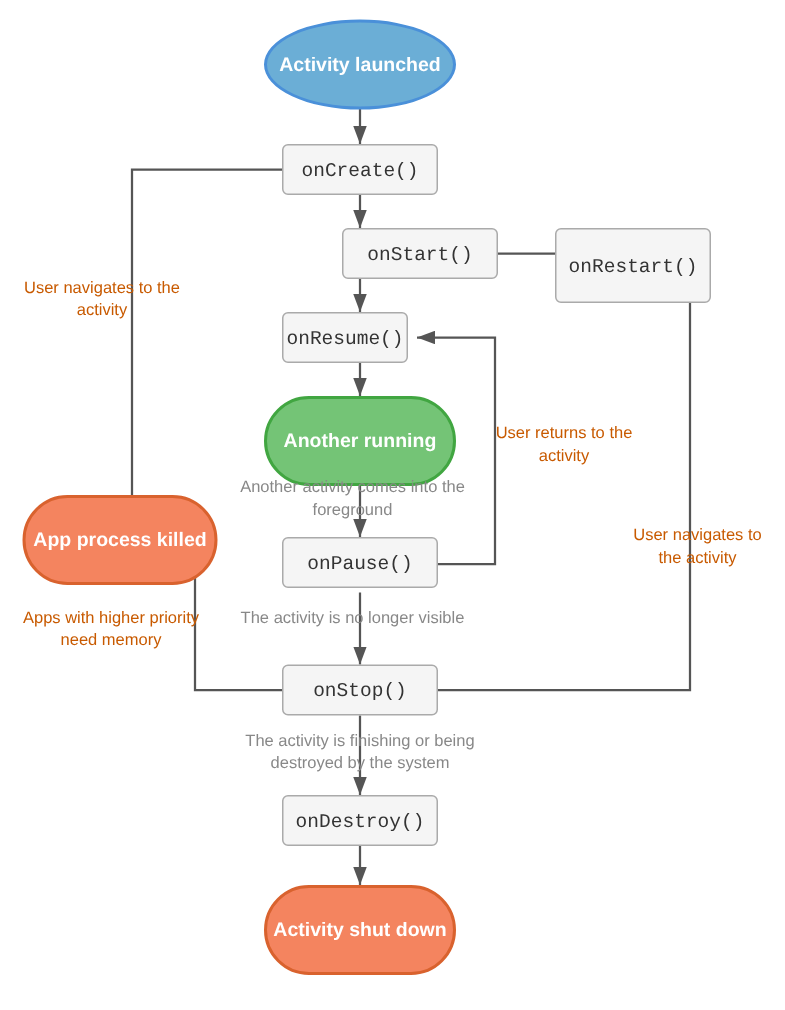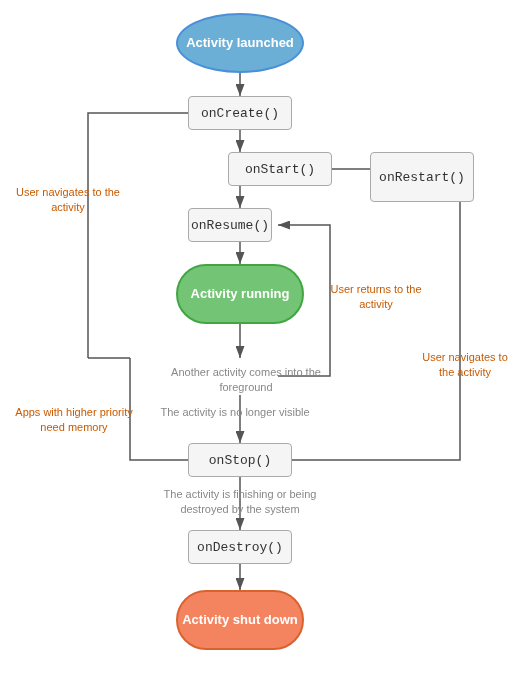--- a/index.html
+++ b/index.html
@@ -142,25 +142,32 @@
 
   <div class="node node-rect node-gray" style="left:370px; top:152px; width:104px; height:50px;">
     <span class="node-label-dark">onRestart()</span>
   </div>
 
   <div class="node node-rect node-gray" style="left:188px; top:208px; width:84px; height:34px;">
     <span class="node-label-dark">onResume()</span>
   </div>
 
   <div class="node node-stadium node-green" style="left:176px; top:264px; width:128px; height:60px;">
-    <span class="node-label">Activity
+    <span class="node-label">Another
 running</span>
   </div>
 
-
+  <div class="node node-stadium node-orange" style="left:15px; top:330px; width:130px; height:60px;">
+    <span class="node-label">App process
+killed</span>
+  </div>
+
+  <div class="node node-rect node-gray" style="left:188px; top:358px; width:104px; height:34px;">
+    <span class="node-label-dark">onPause()</span>
+  </div>
 
   <div class="node node-rect node-gray" style="left:188px; top:443px; width:104px; height:34px;">
     <span class="node-label-dark">onStop()</span>
   </div>
 
   <div class="node node-rect node-gray" style="left:188px; top:530px; width:104px; height:34px;">
     <span class="node-label-dark">onDestroy()</span>
   </div>
 
   <div class="node node-stadium node-orange" style="left:176px; top:590px; width:128px; height:60px;">
@@ -171,21 +178,21 @@
   <div class="annotation annotation-orange" style="left:8px; top:185px; width:120px;">
     <span>User navigates
 to the activity</span>
   </div>
 
   <div class="annotation annotation-orange" style="left:4px; top:405px; width:140px;">
     <span>Apps with higher priority
 need memory</span>
   </div>
 
-  <div class="annotation" style="left:166px; top:318px; width:160px;margin-top:47px;">
+  <div class="annotation" style="left:155px; top:318px; width:160px;">
     <span>Another activity comes
 into the foreground</span>
   </div>
 
   <div class="annotation" style="left:155px; top:405px; width:160px;">
     <span>The activity is
 no longer visible</span>
   </div>
 
   <div class="annotation" style="left:140px; top:487px; width:200px;">

